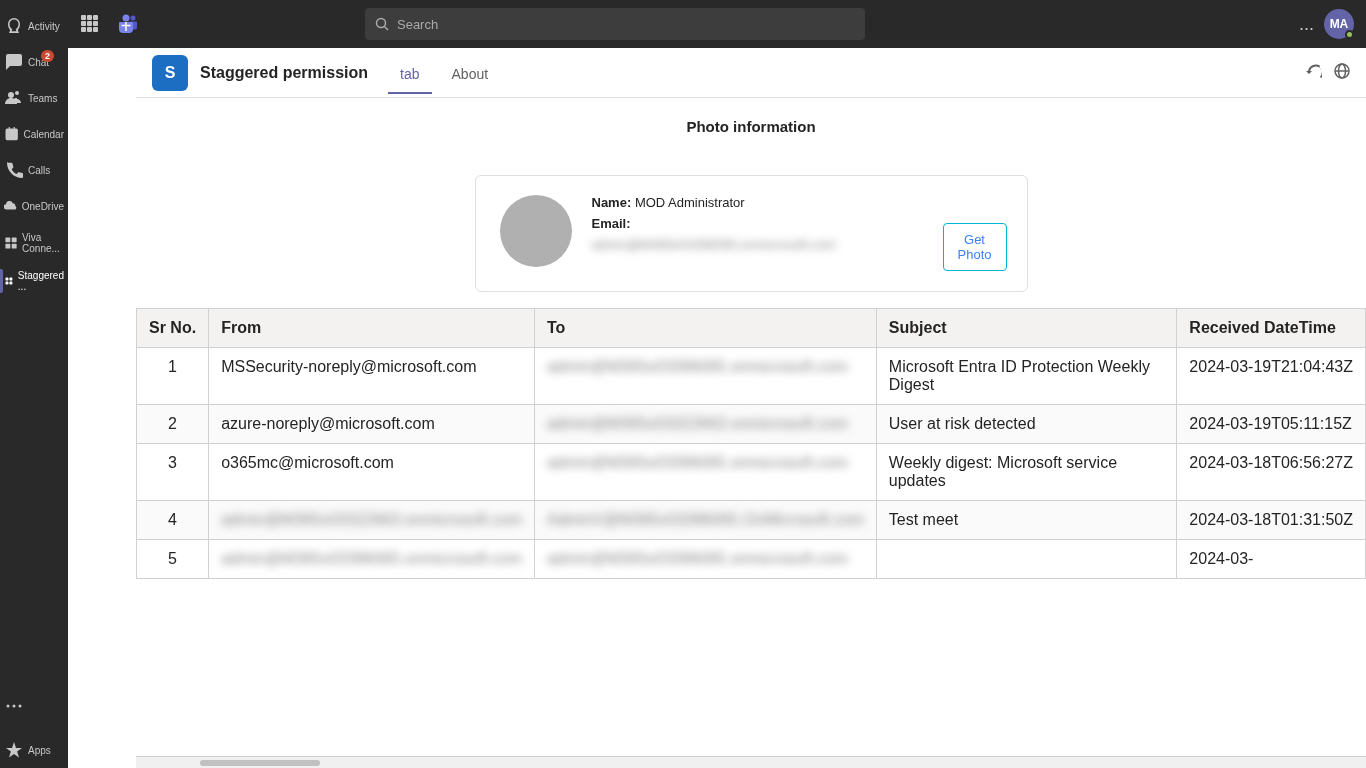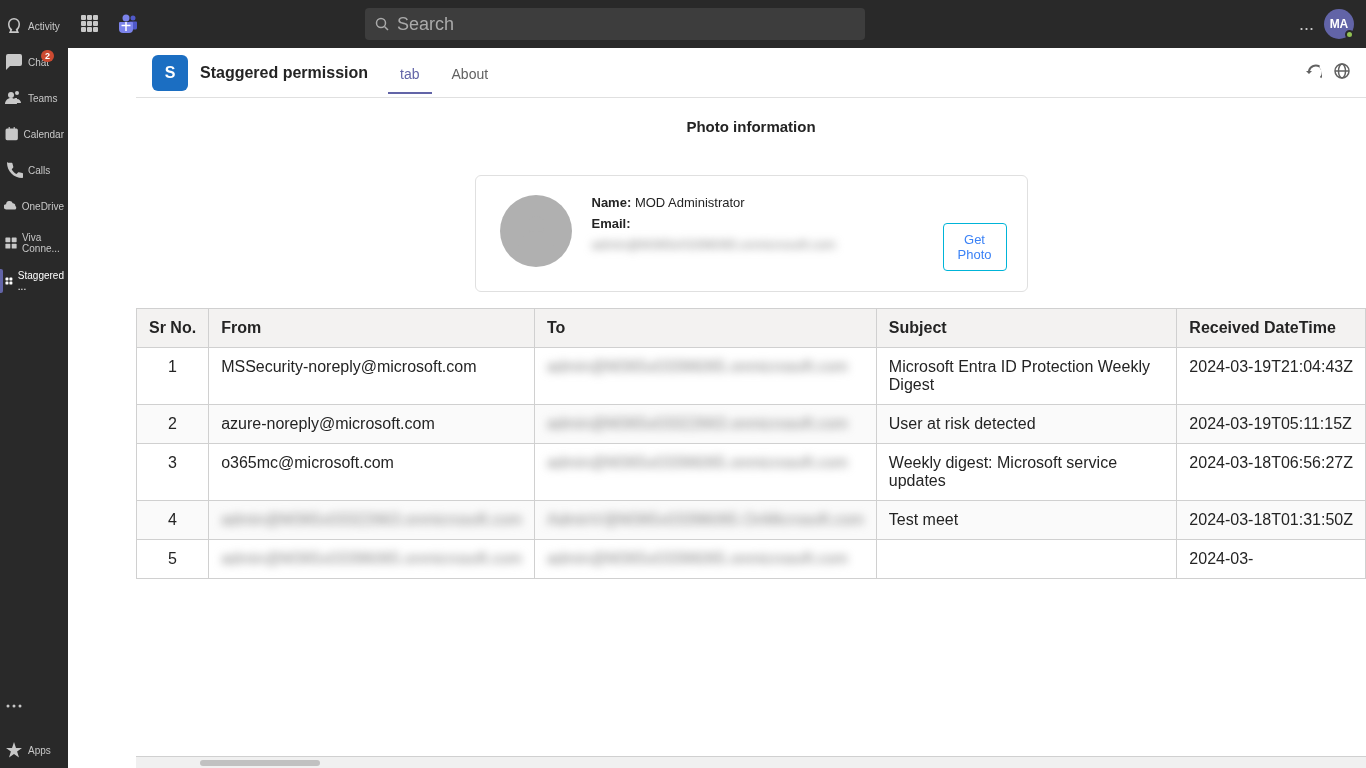--- a/index.html
+++ b/index.html
@@ -69,21 +69,21 @@
       max-width: 500px;
       margin: 0 auto;
       background: #3d3d3d;
       border-radius: 4px;
       display: flex;
       align-items: center;
       padding: 0 10px;
       gap: 8px;
       height: 32px;
       color: #aaa;
-      font-size: 18px;
+      font-size: 13px;
     }
     .topbar-right {
       margin-left: auto;
       display: flex;
       align-items: center;
       gap: 10px;
     }
     .topbar-right .dots { color: #c8c8c8; font-size: 18px; cursor: pointer; }
     .avatar-circle {
       width: 30px; height: 30px;

